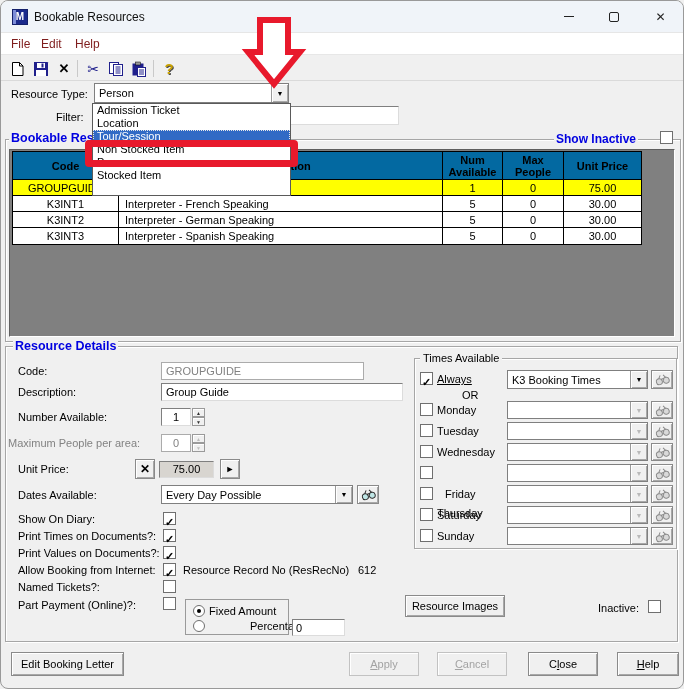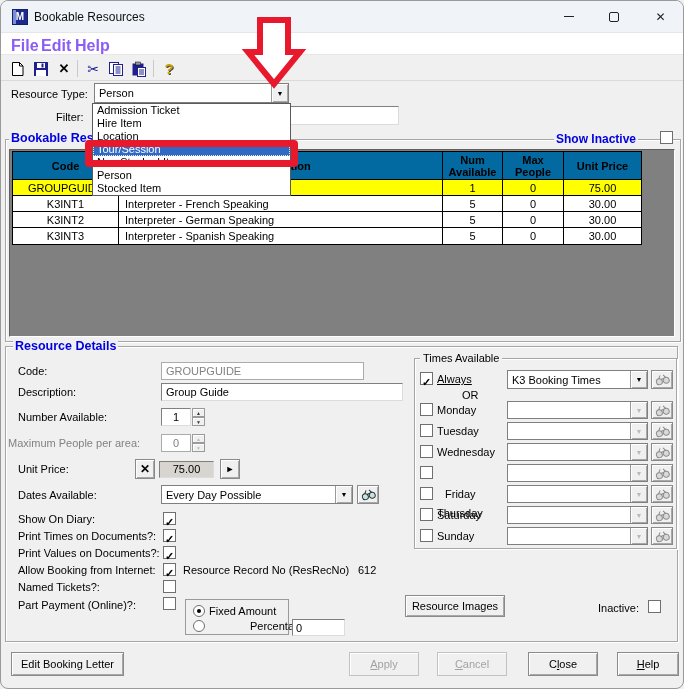--- a/index.html
+++ b/index.html
@@ -8,21 +8,21 @@
   .lbl{position:absolute;font-size:11px;color:#000;white-space:nowrap;}
   .lbl.gray{color:#828282;}
   
   .titlebar{position:absolute;left:0;top:0;right:0;height:32px;background:#f0f4f9;border-bottom:1px solid #e6e6e6;}
   .title-text{position:absolute;left:33px;top:9px;font-size:12px;color:#111;}
   .appicon{position:absolute;left:11px;top:8px;width:16px;height:16px;background:linear-gradient(90deg,#7c8cd8 0 3px,#1b2a8c 3px);border:1px solid #14206b;color:#fff;font-size:10px;font-weight:bold;text-align:center;line-height:14px;}
   .wbtn{position:absolute;top:0;width:45px;height:31px;display:flex;align-items:center;justify-content:center;color:#222;font-size:12px;}
   .minbar{width:10px;height:1px;background:#222;}
   .maxbox{width:10px;height:10px;border:1px solid #222;border-radius:2px;}
   .menubar{position:absolute;left:0;top:32px;right:0;height:21px;background:#fff;}
-  .menuitem{position:absolute;top:3px;font-size:16px;color:#8b5cf6;padding:1px 4px;font-weight:bold;}
+  .menuitem{position:absolute;top:3px;font-size:12px;color:#7f1d1d;padding:1px 4px;}
   .toolbar{position:absolute;left:0;top:53px;right:0;height:27px;background:#f0f0f0;border-top:1px solid #e7e7e7;border-bottom:1px solid #dadada;}
   .tbtn{position:absolute;top:3px;width:22px;height:21px;display:flex;align-items:center;justify-content:center;}
   .tsep{position:absolute;top:5px;width:1px;height:17px;background:#c9c9c9;}
   .cutglyph{color:#20208c;font-size:14px;}
   .delglyph{color:#000;font-size:13px;font-weight:bold;}
   .helpglyph{color:#c9a100;font-size:15px;font-weight:bold;text-shadow:1px 1px 0 #4d4d4d;}
   
   .sunken{position:absolute;background:#fff;border:1px solid #7f7f7f;border-right-color:#dcdcdc;border-bottom-color:#dcdcdc;font-size:11px;color:#000;}
   .btn{position:absolute;background:#f0f0f0;border:1px solid #8a8a8a;box-shadow:inset 1px 1px 0 #fff, inset -1px -1px 0 #a8a8a8;font-size:11px;display:flex;align-items:center;justify-content:center;color:#000;white-space:nowrap;}
   .btn.dis{color:#a3a3a3;border-color:#c2c2c2;box-shadow:inset 1px 1px 0 #fff;}
@@ -180,21 +180,20 @@
     <div class="tcell c0">K3INT3</div>
     <div class="tcell c1 left">Interpreter - Spanish Speaking</div>
     <div class="tcell c2">5</div>
     <div class="tcell c3">0</div>
     <div class="tcell c4">30.00</div>
   </div>
 </div>
 
 <div class="dlist">
   <div class="it">Admission Ticket</div>
-  <div class="it">Hire Item</div>
   <div class="it">Location</div>
   <div class="it sel">Tour/Session</div>
   <div class="it">Non Stocked Item</div>
   <div class="it">Person</div>
   <div class="it">Stocked Item</div>
 </div>
 
 <div class="groupbox" style="left:4px;top:345px;width:673px;height:296px;"></div>
 <div class="blue-title" style="left:12px;top:338px;">Resource Details</div>
 

